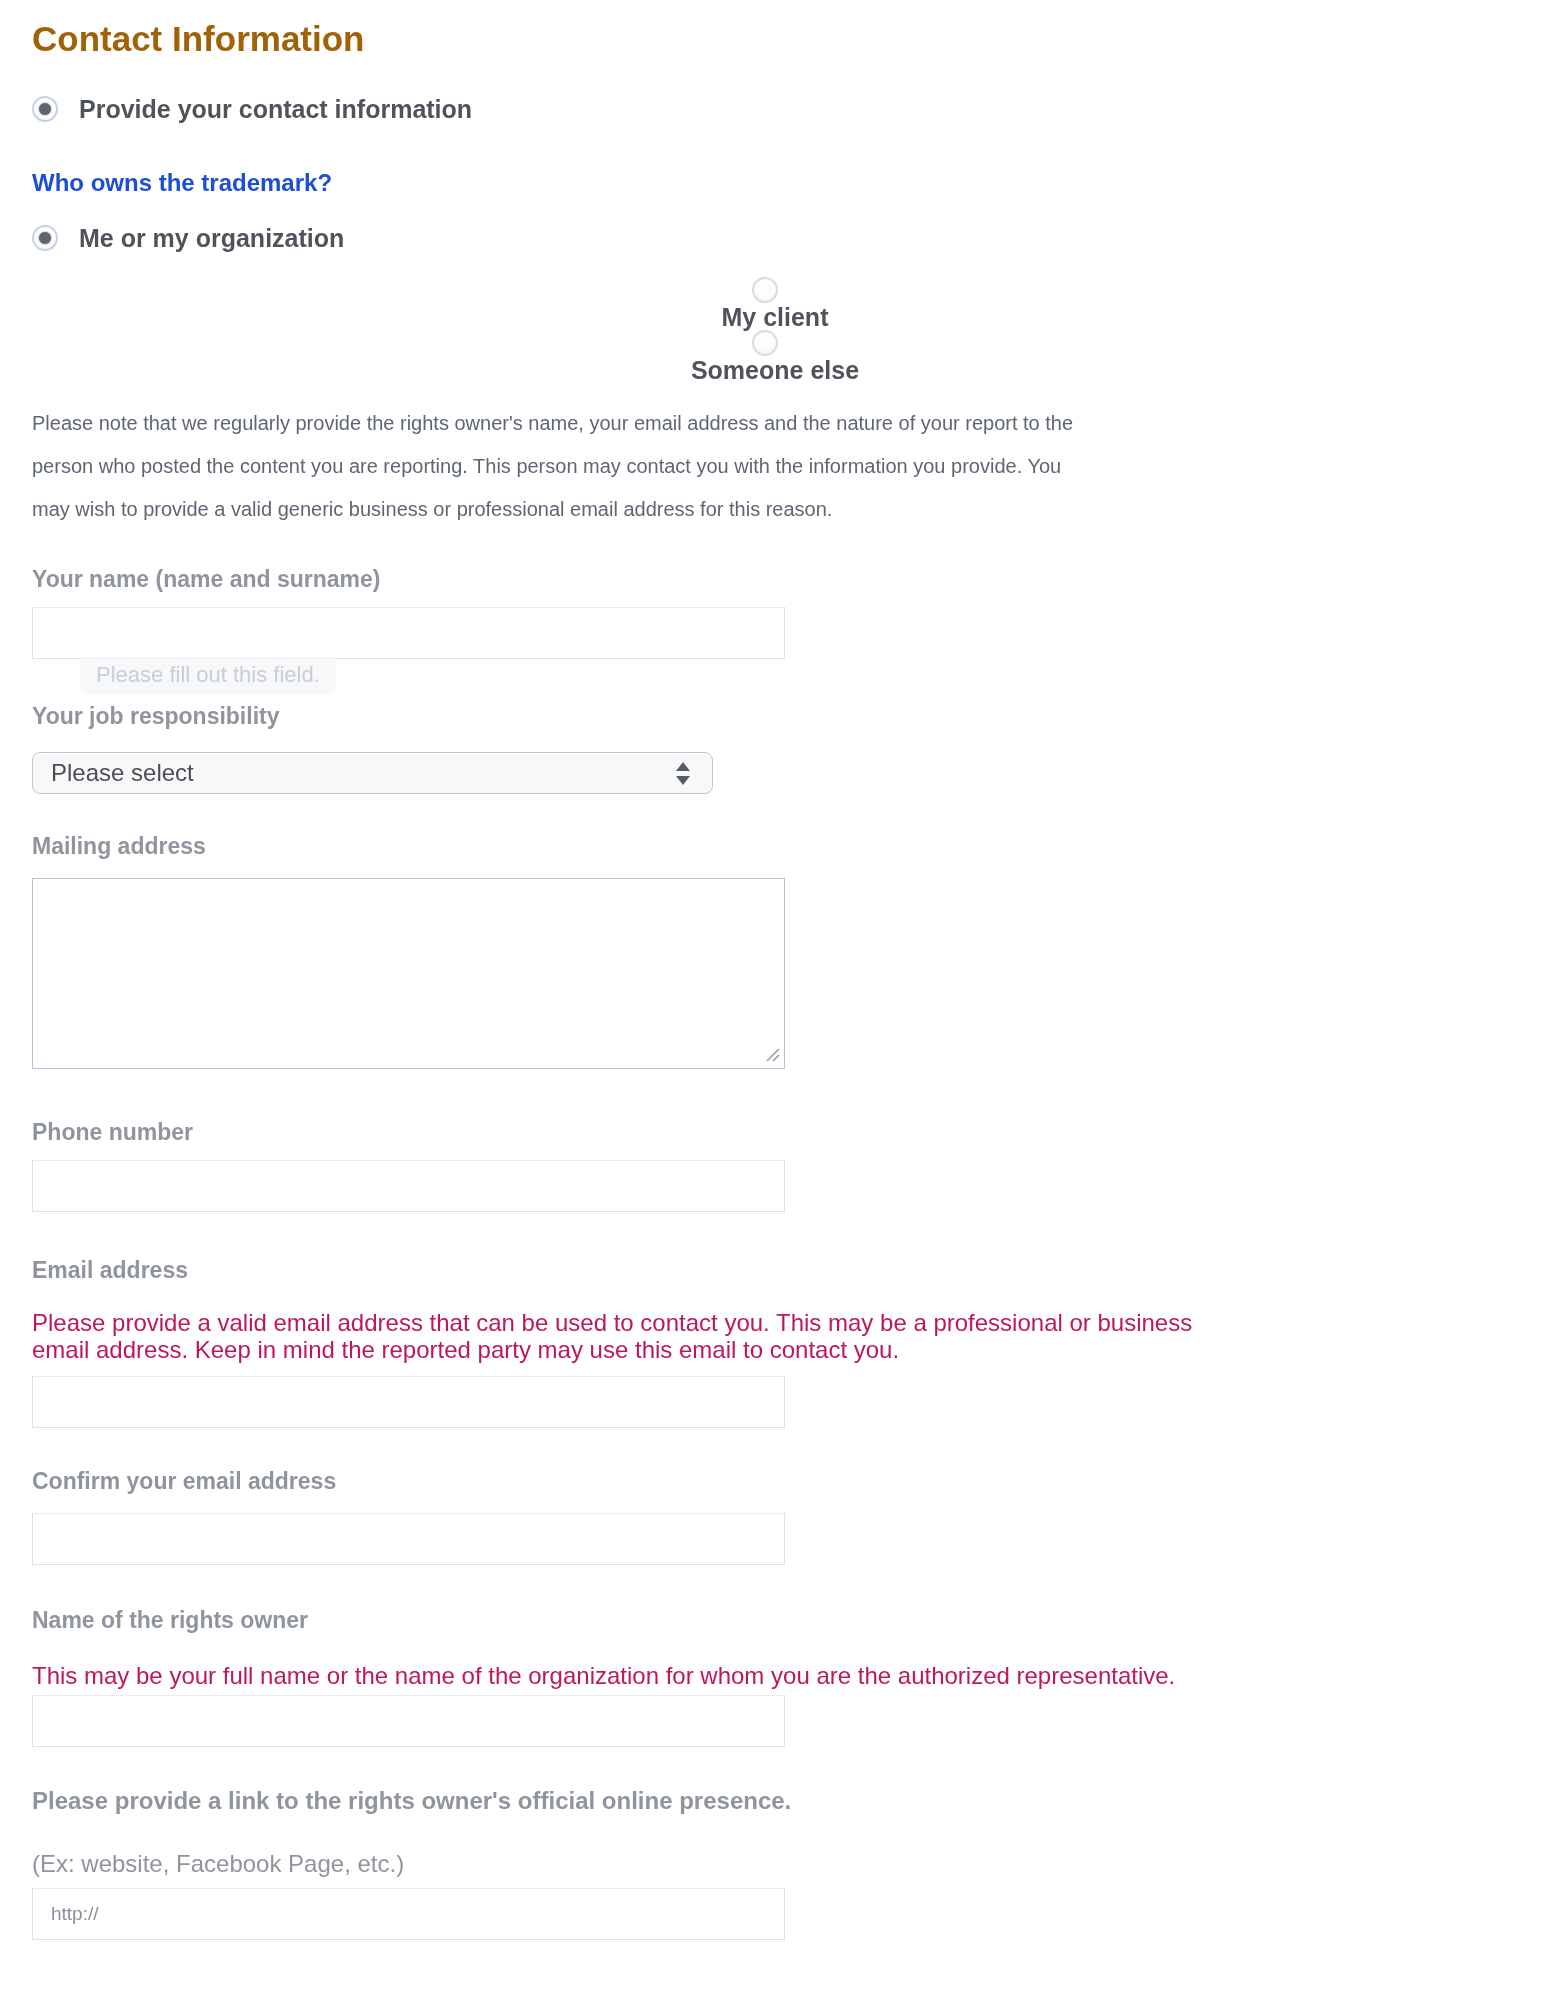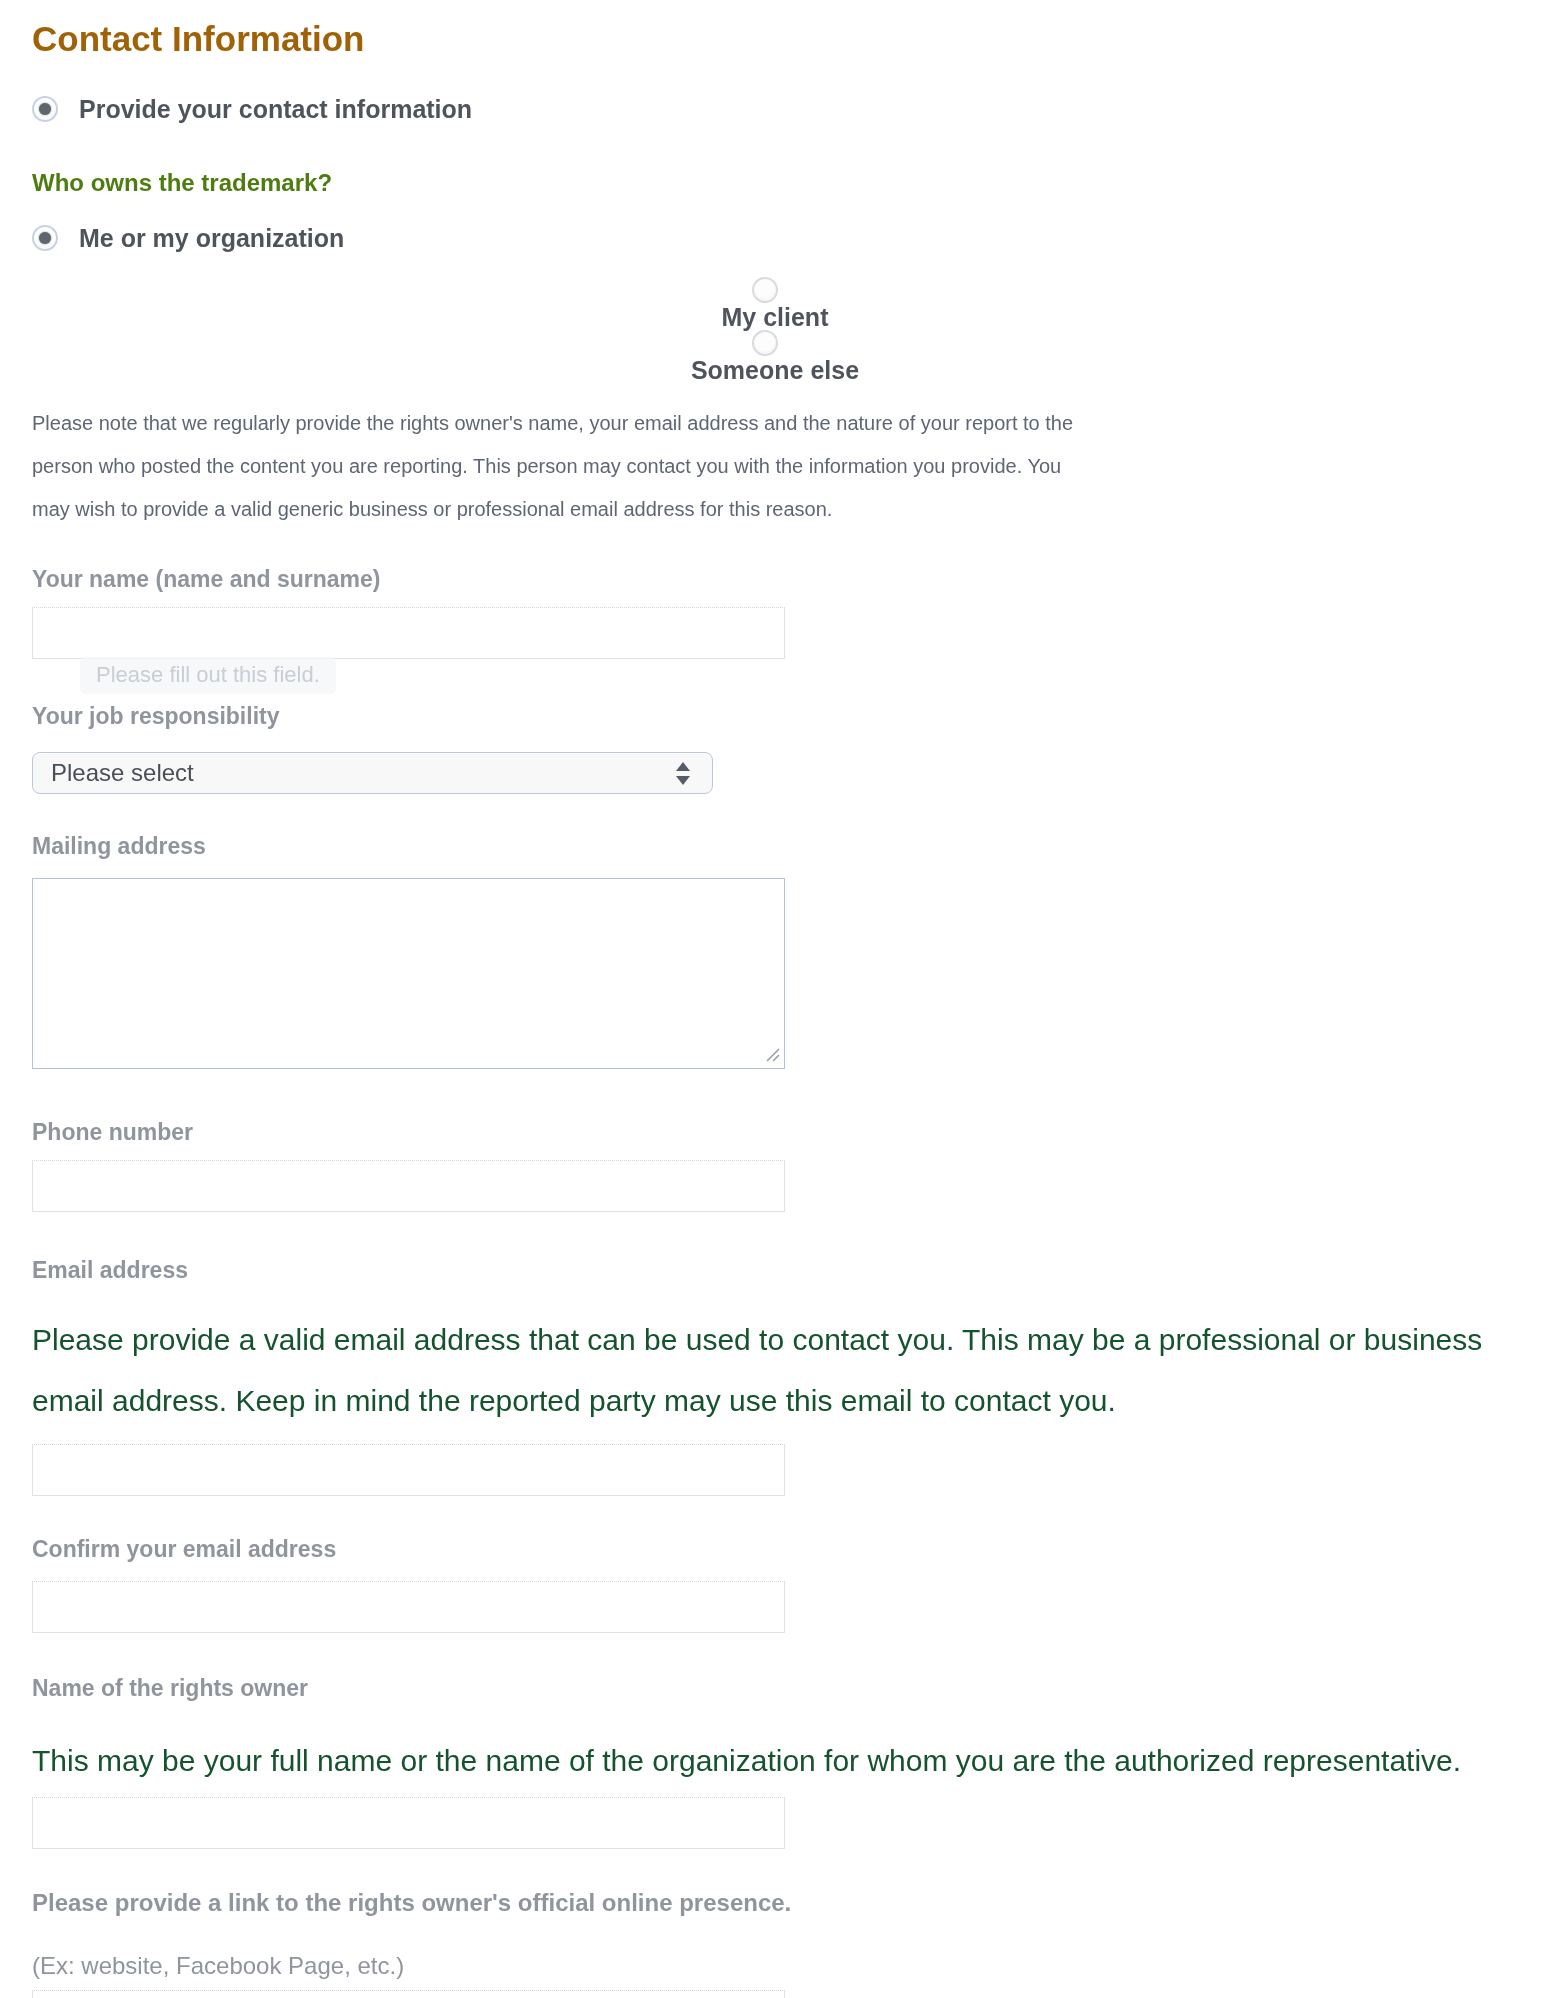--- a/index.html
+++ b/index.html
@@ -24,35 +24,35 @@
   }
   .radio-row .radio.selected{border-color:#c7d1e5;background:#ffffff;}
   .radio-row .radio.selected::after{
     content:"";position:absolute;left:5px;top:5px;width:12px;height:12px;
     border-radius:50%;background:#5f656e;box-shadow:0 0 2px rgba(60,66,75,0.7);
   }
   .radio-label{font-size:25px;font-weight:bold;color:#4f545c;line-height:28px;}
   .row-provide{margin-top:36px;}
 
   .section-q{
-    margin-top:45px;font-size:24px;font-weight:bold;color:#4d7c0f;line-height:29px;
+    margin-top:45px;font-size:24px;font-weight:bold;color:#1d4ed8;line-height:29px;
   }
   .radio-group{margin-top:27px;}
   .radio-group .radio-row + .radio-row{margin-top:25px;flex-direction:column;}
 
   .notice{
     margin:44px 0 0 0;font-size:20px;line-height:43px;color:#5f6673;
     white-space:pre-line;
   }
 
   .field-label{
     font-size:23px;font-weight:bold;color:#8f949d;line-height:29px;
   }
   .field-help{
-    font-size:30px;line-height:61px;color:#14532d;white-space:pre-line;
+    font-size:24px;line-height:27px;color:#be185d;white-space:pre-line;
   }
 
   .lbl-name{margin-top:34px;}
   .input-wrap{position:relative;width:753px;}
   .iw-name{margin-top:13px;}
   .text-input{
     display:block;box-sizing:border-box;width:753px;height:52px;
     border:1px solid #e0e1e5;border-top:1px dotted #d6d7db;
     background:#ffffff;outline:none;
     padding:0 18px;font-family:"Liberation Sans","DejaVu Sans",sans-serif;

